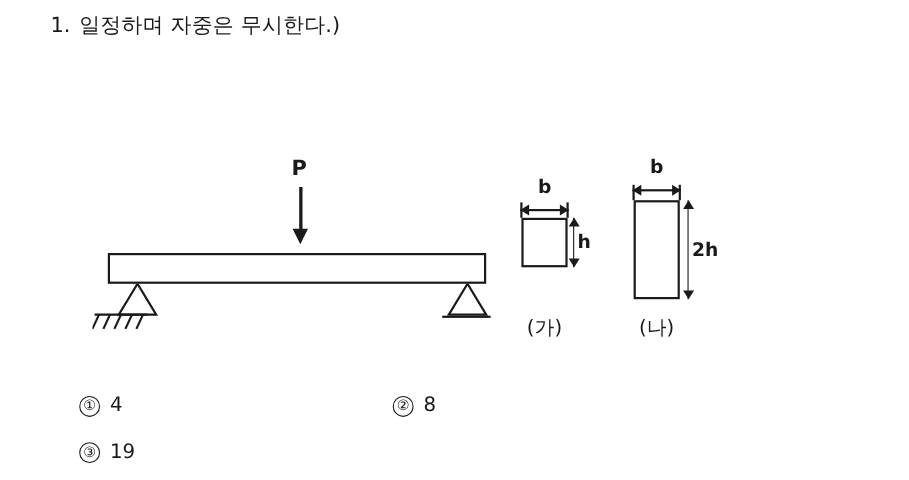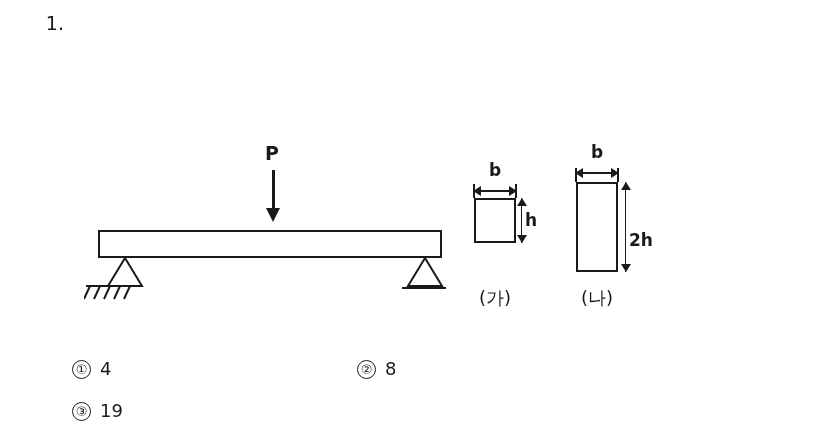--- a/index.html
+++ b/index.html
@@ -218,20 +218,21 @@
     box-sizing: border-box;
   }
 </style>
 </head>
 <body>
 
 <div class="stem">
   <div class="stem-row">
     <div class="stem-num">1.</div>
     <div class="stem-lines">
+      <div class="stem-line">일정하며 자중은 무시한다.)</div>
     </div>
   </div>
 </div>
 
 <div class="figure">
 
   <div class="beam-wrap">
     <div class="load-label">P</div>
     <div class="load-arrow-line"></div>
     <div class="load-arrow-head"></div>
@@ -288,21 +289,21 @@
       <div class="arrow-l" style="left:110px; top:0px;"></div>
       <div class="arrow-r" style="left:146px; top:0px;"></div>
       <div class="tick" style="left:110px; top:0px; height:14px;"></div>
       <div class="tick" style="left:152px; top:0px; height:14px;"></div>
 
       <div class="rect-small" style="left:111px; top:14px; width:42px; height:90px;"></div>
 
       <div class="dimline" style="left:160px; top:14px; width:1px; height:90px; background:#1a1a1a;"></div>
       <div class="arrow-u" style="left:156px; top:14px;"></div>
       <div class="arrow-d" style="left:156px; top:96px;"></div>
-      <div class="h-label" style="left:164px; top:50px;margin-top:12px;">2h</div>
+      <div class="h-label" style="left:164px; top:50px;">2h</div>
 
       <div class="sec-caption" style="left:102px; top:118px; width:60px;">(나)</div>
     </div>
 
   </div>
 </div>
 
 <div class="choices">
   <div class="choice" style="left:72px; top:0px;">
     <span class="circled">①</span><span>4</span>

